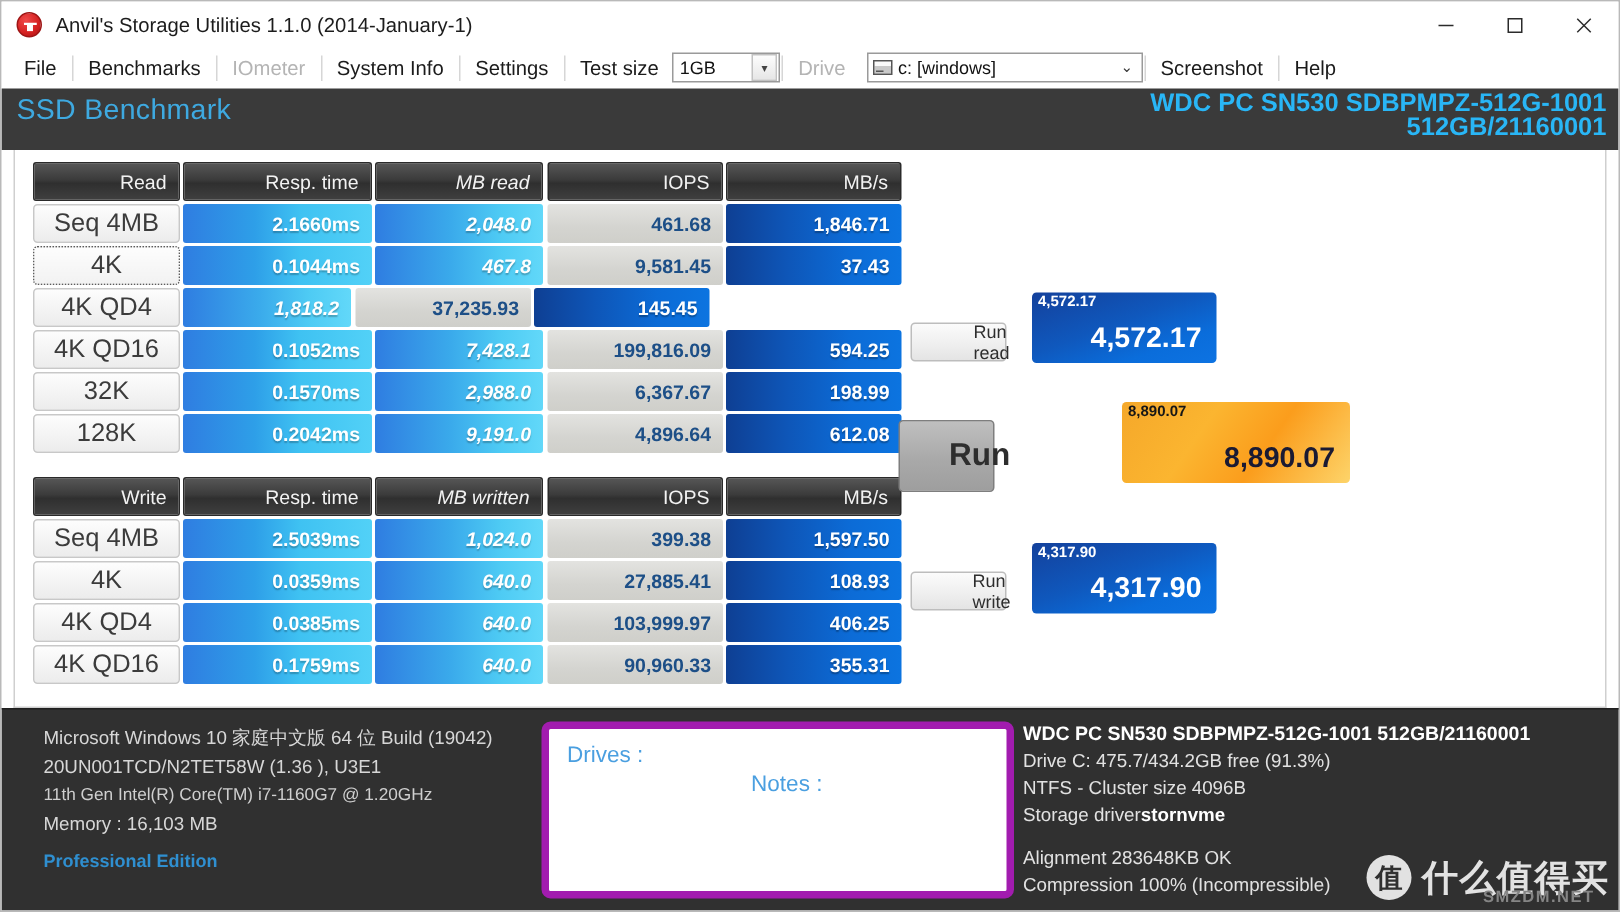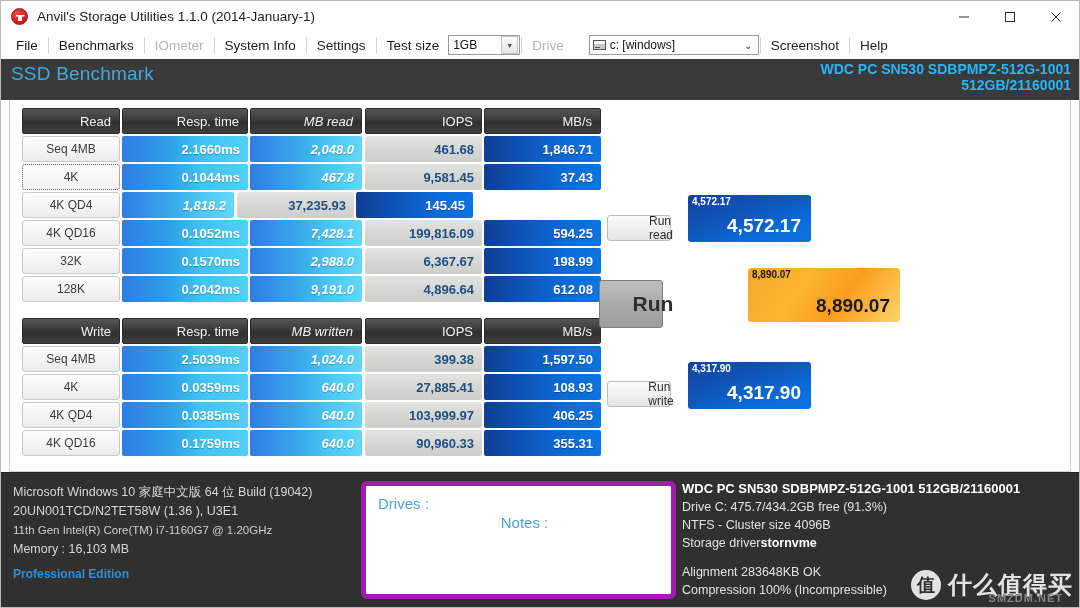--- a/index.html
+++ b/index.html
@@ -120,21 +120,21 @@
     font-size: 8px; color: #444;
     flex: 0 0 auto;
   }
   .combo.flat .combo-arrow {
     background: transparent;
     border: none;
     font-size: 10px;
     color: #333;
   }
   .combo-size { width: 72px; margin-left: 2px; }
-  .combo-drive { width: 170px; margin-left: 18px; }
+  .combo-drive { width: 184px; margin-left: 7px; }
   .drive-glyph {
     width: 13px; height: 10px;
     margin-left: 3px;
     border: 1px solid #555;
     background: linear-gradient(#fafafa 0 40%, #c9c9c9 40% 100%);
     flex: 0 0 auto;
     position: relative;
   }
   .drive-glyph::after {
     content: "";
@@ -152,21 +152,21 @@
     position: absolute;
     left: 10px; top: 4px;
     font-size: 19px;
     color: #3ea9e0;
     letter-spacing: .2px;
   }
   .header-right {
     position: absolute;
     right: 8px; top: 2px;
     text-align: right;
-    font-size: 14px;
+    font-size: 17px;
     font-weight: bold;
     color: #29b6f6;
     line-height: 16px;
   }
 
   
   .body-area {
     position: relative;
     height: 372px;
     background: #ffffff;
@@ -206,21 +206,21 @@
     border: 1px solid #2a2a2a;
     border-radius: 2px;
   }
   .hdr.c0 { justify-content: flex-end; padding-right: 8px; }
 
   .lbl {
     background: linear-gradient(#fdfdfd, #ececec);
     border: 1px solid #c8c8c8;
     border-radius: 3px;
     color: #3b3b3b;
-    font-size: 12px;
+    font-size: 17px;
   }
   .lbl.focus {
     border: 1px dotted #5c5c5c;
     background: linear-gradient(#fdfdfd, #f2f2f2);
   }
   .cyan {
     background: linear-gradient(90deg, #2f7de1 0%, #2e9fe8 38%, #3fc2f2 62%, #52d1f7 100%);
     color: #ffffff;
     font-weight: bold;
     text-shadow: 0 1px 1px rgba(0,0,0,.25);
@@ -298,21 +298,21 @@
   .footer {
     position: absolute;
     left: 0; bottom: 0;
     width: 1080px;
     height: 135px;
     background: #303030;
     border-top: 1px solid #1f1f1f;
   }
   .sysinfo {
     position: absolute;
-    left: 12px; top: 10px;
+    left: 28px; top: 10px;
     color: #d7d7d7;
     font-size: 12.5px;
     line-height: 19px;
   }
   .sysinfo .small { font-size: 11.5px; color: #cfcfcf; }
   .sysinfo .pro {
     color: #2f8fd0;
     font-weight: bold;
     font-size: 12px;
     margin-top: 6px;

